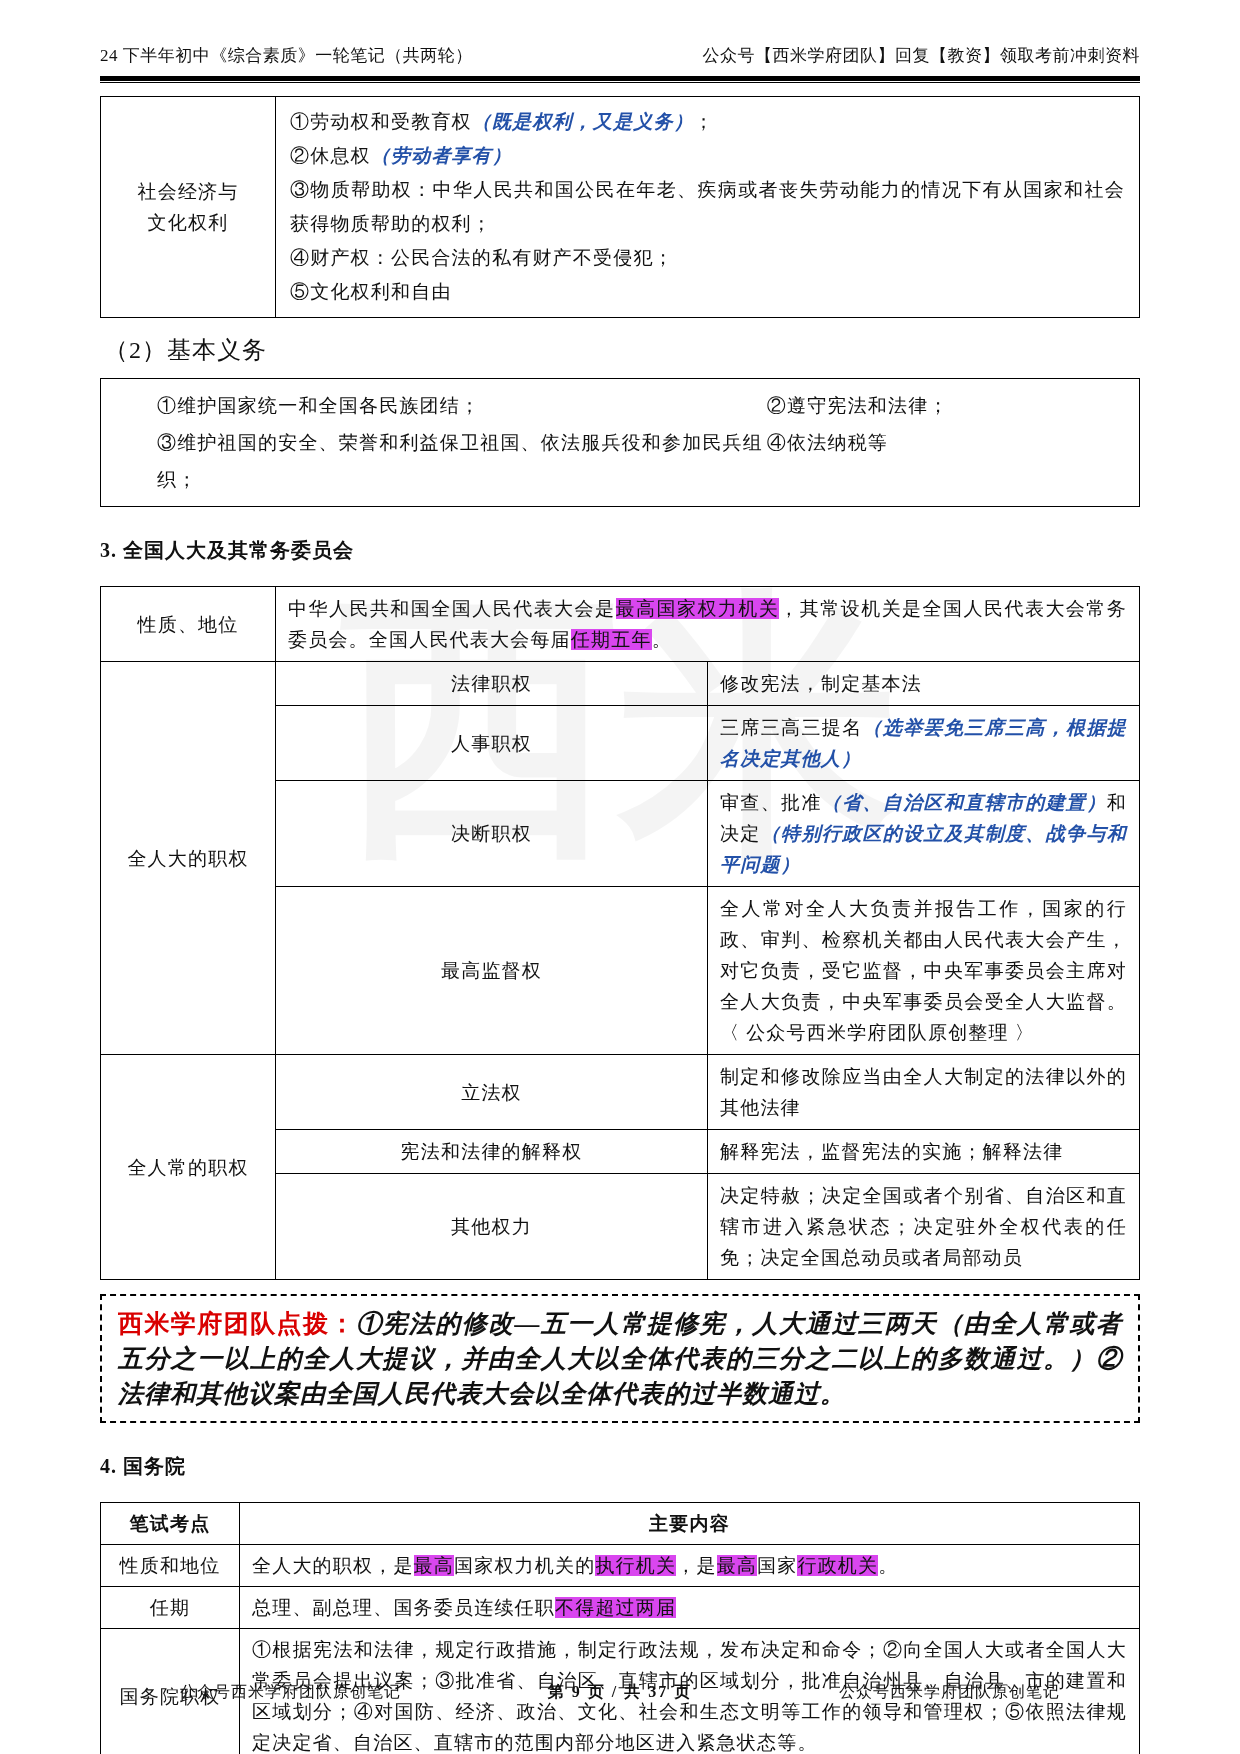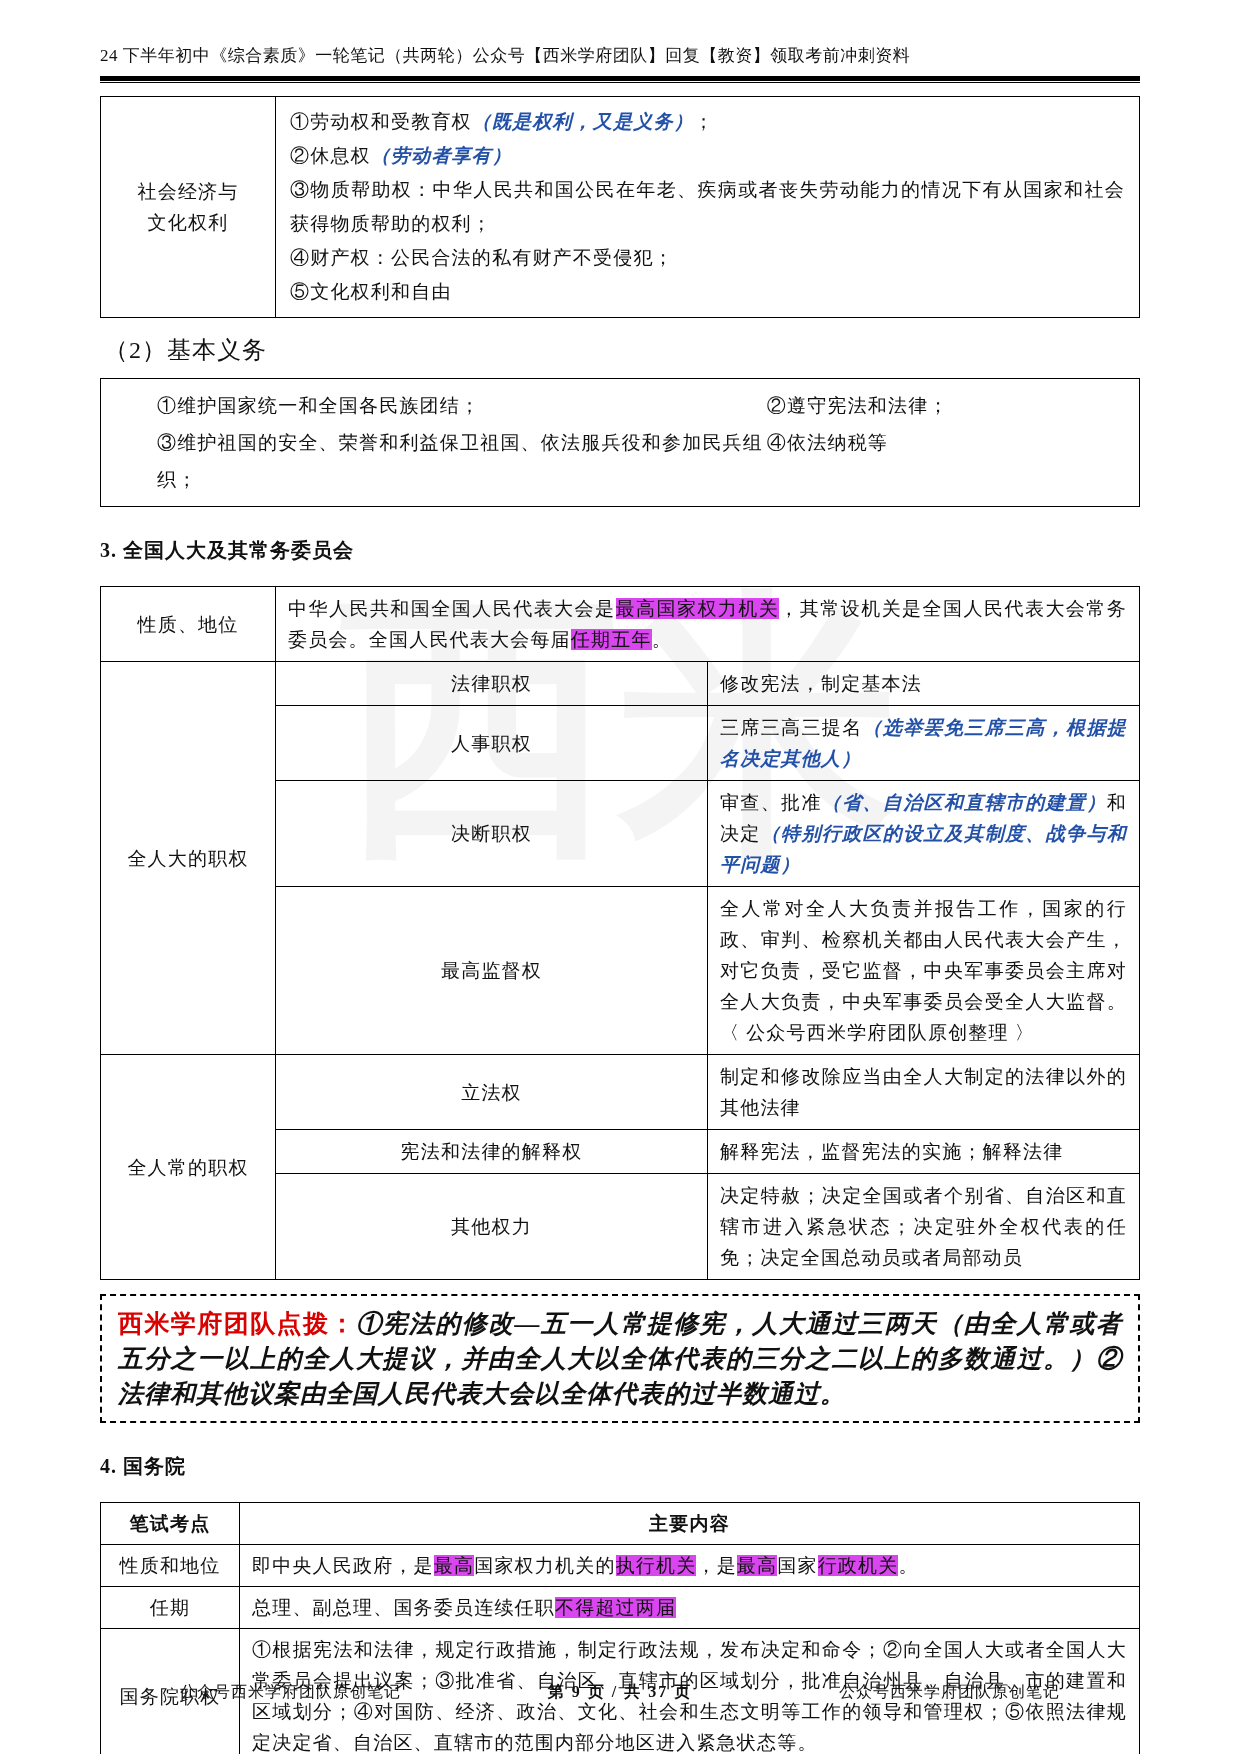--- a/index.html
+++ b/index.html
@@ -16,21 +16,21 @@
   .watermark{
     position:absolute;top:560px;left:50%;transform:translateX(-50%);
     font-size:280px;line-height:330px;font-weight:bold;
     color:rgba(0,0,0,0.045);
     text-align:center;white-space:nowrap;z-index:0;
     pointer-events:none;
     font-family:"Liberation Sans","DejaVu Sans",sans-serif;
   }
   .content{position:relative;z-index:1;padding:0 100px;}
   .page-header{
-    display:flex;align-items:flex-end;
+    display:flex;justify-content:space-between;align-items:flex-end;
     padding-top:44px;font-size:17px;letter-spacing:0.5px;
   }
   .header-rule{height:5px;background:#000;margin-top:9px;}
   .header-rule-thin{height:1px;background:#000;margin-top:1px;}
 
   table.tbl{
     width:100%;border-collapse:collapse;table-layout:fixed;
     font-size:19px;letter-spacing:1.2px;
   }
   table.tbl td,table.tbl th{
@@ -178,21 +178,21 @@
 
     <div class="h1">4. 国务院</div>
     <table class="tbl t4">
       <tbody>
         <tr class="thead">
           <th style="width:114px">笔试考点</th>
           <th>主要内容</th>
         </tr>
         <tr>
           <td class="lbl">性质和地位</td>
-          <td class="val"><span class="seg-plain">即中央人民政府，是</span><span class="seg-hl">最高</span><span class="seg-plain">国家权力机关的</span><span class="seg-hl">执行机关</span><span class="seg-plain">，是</span><span class="seg-hl">最高</span><span class="seg-plain">国家</span><span class="seg-hl">行政机关</span><span class="seg-plain">。</span></td>
+          <td class="val"><span class="seg-plain">全人大的职权，是</span><span class="seg-hl">最高</span><span class="seg-plain">国家权力机关的</span><span class="seg-hl">执行机关</span><span class="seg-plain">，是</span><span class="seg-hl">最高</span><span class="seg-plain">国家</span><span class="seg-hl">行政机关</span><span class="seg-plain">。</span></td>
         </tr>
         <tr>
           <td class="lbl">任期</td>
           <td class="val"><span class="seg-plain">总理、副总理、国务委员连续任职</span><span class="seg-hl">不得超过两届</span></td>
         </tr>
         <tr>
           <td class="lbl">国务院职权</td>
           <td class="val"><span class="seg-plain">①根据宪法和法律，规定行政措施，制定行政法规，发布决定和命令；②向全国人大或者全国人大常委员会提出议案；③批准省、自治区、直辖市的区域划分，批准自治州县、自治县、市的建置和区域划分；④对国防、经济、政治、文化、社会和生态文明等工作的领导和管理权；⑤依照法律规定决定省、自治区、直辖市的范围内部分地区进入紧急状态等。</span></td>
         </tr>
       </tbody>

